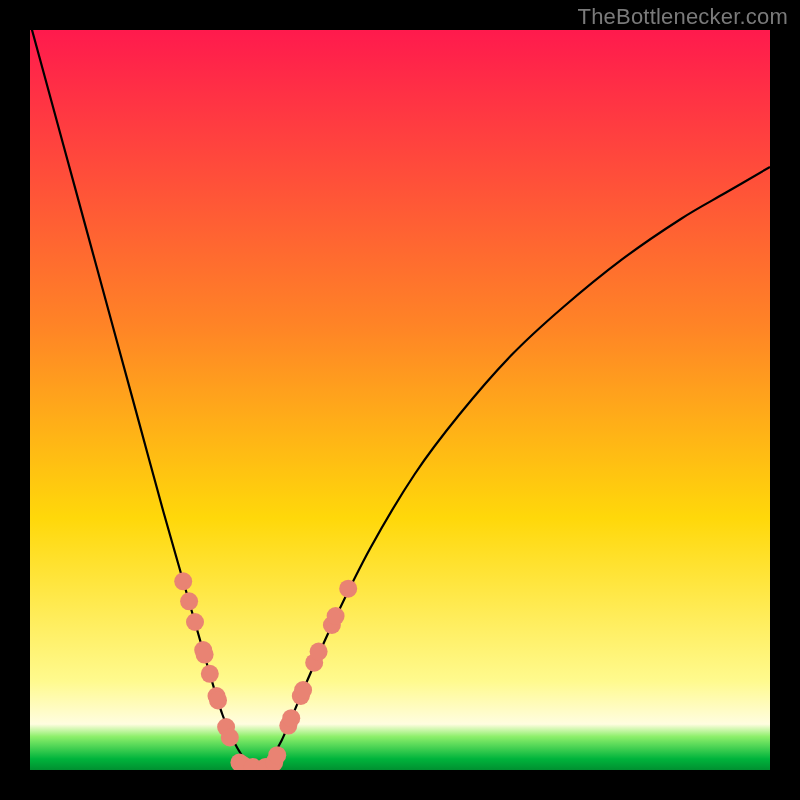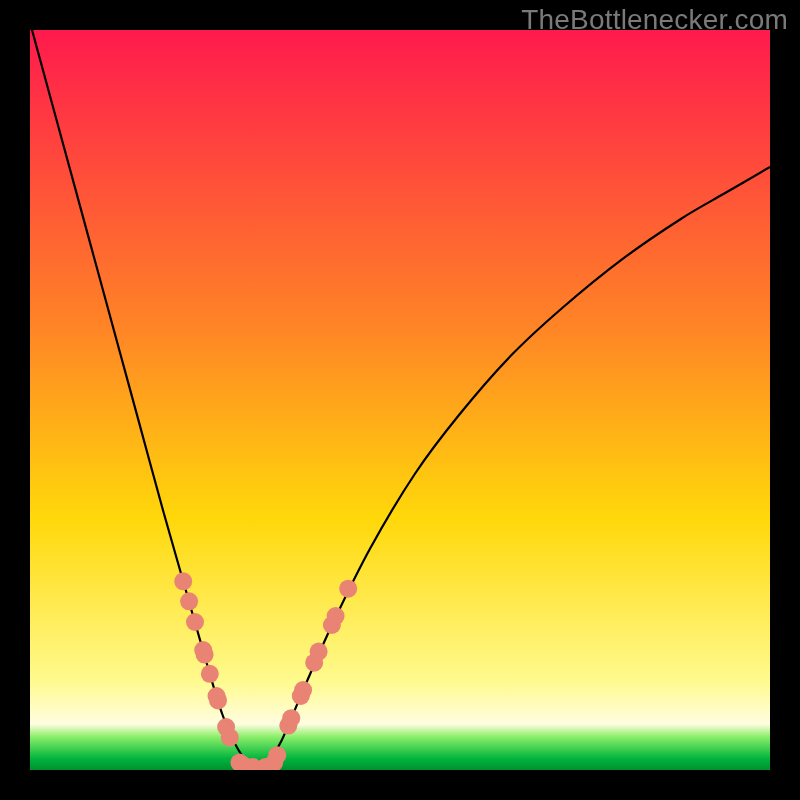--- a/index.html
+++ b/index.html
@@ -73,14 +73,14 @@
           <circle cx="270.8" cy="666.0" r="9" fill="#e98373"></circle>
           <circle cx="273.1" cy="660.1" r="9" fill="#e98373"></circle>
           <circle cx="284.2" cy="632.7" r="9" fill="#e98373"></circle>
           <circle cx="288.6" cy="621.6" r="9" fill="#e98373"></circle>
           <circle cx="301.9" cy="595.0" r="9" fill="#e98373"></circle>
           <circle cx="305.6" cy="586.1" r="9" fill="#e98373"></circle>
           <circle cx="318.2" cy="558.7" r="9" fill="#e98373"></circle>
         </g>
     </svg>
   </div>
-  <div id="wm" class="watermark" style="position:absolute; top:4px; right:12px; color:#7a7a7a; font-size:28px; font-weight:500; letter-spacing:0.2px;">TheBottlenecker.com</div>
+  <div id="wm" class="watermark" style="position:absolute; top:4px; right:12px; color:#7a7a7a; font-size:22px; font-weight:500; letter-spacing:0.2px;">TheBottlenecker.com</div>
 </div>
 
 </body></html>

